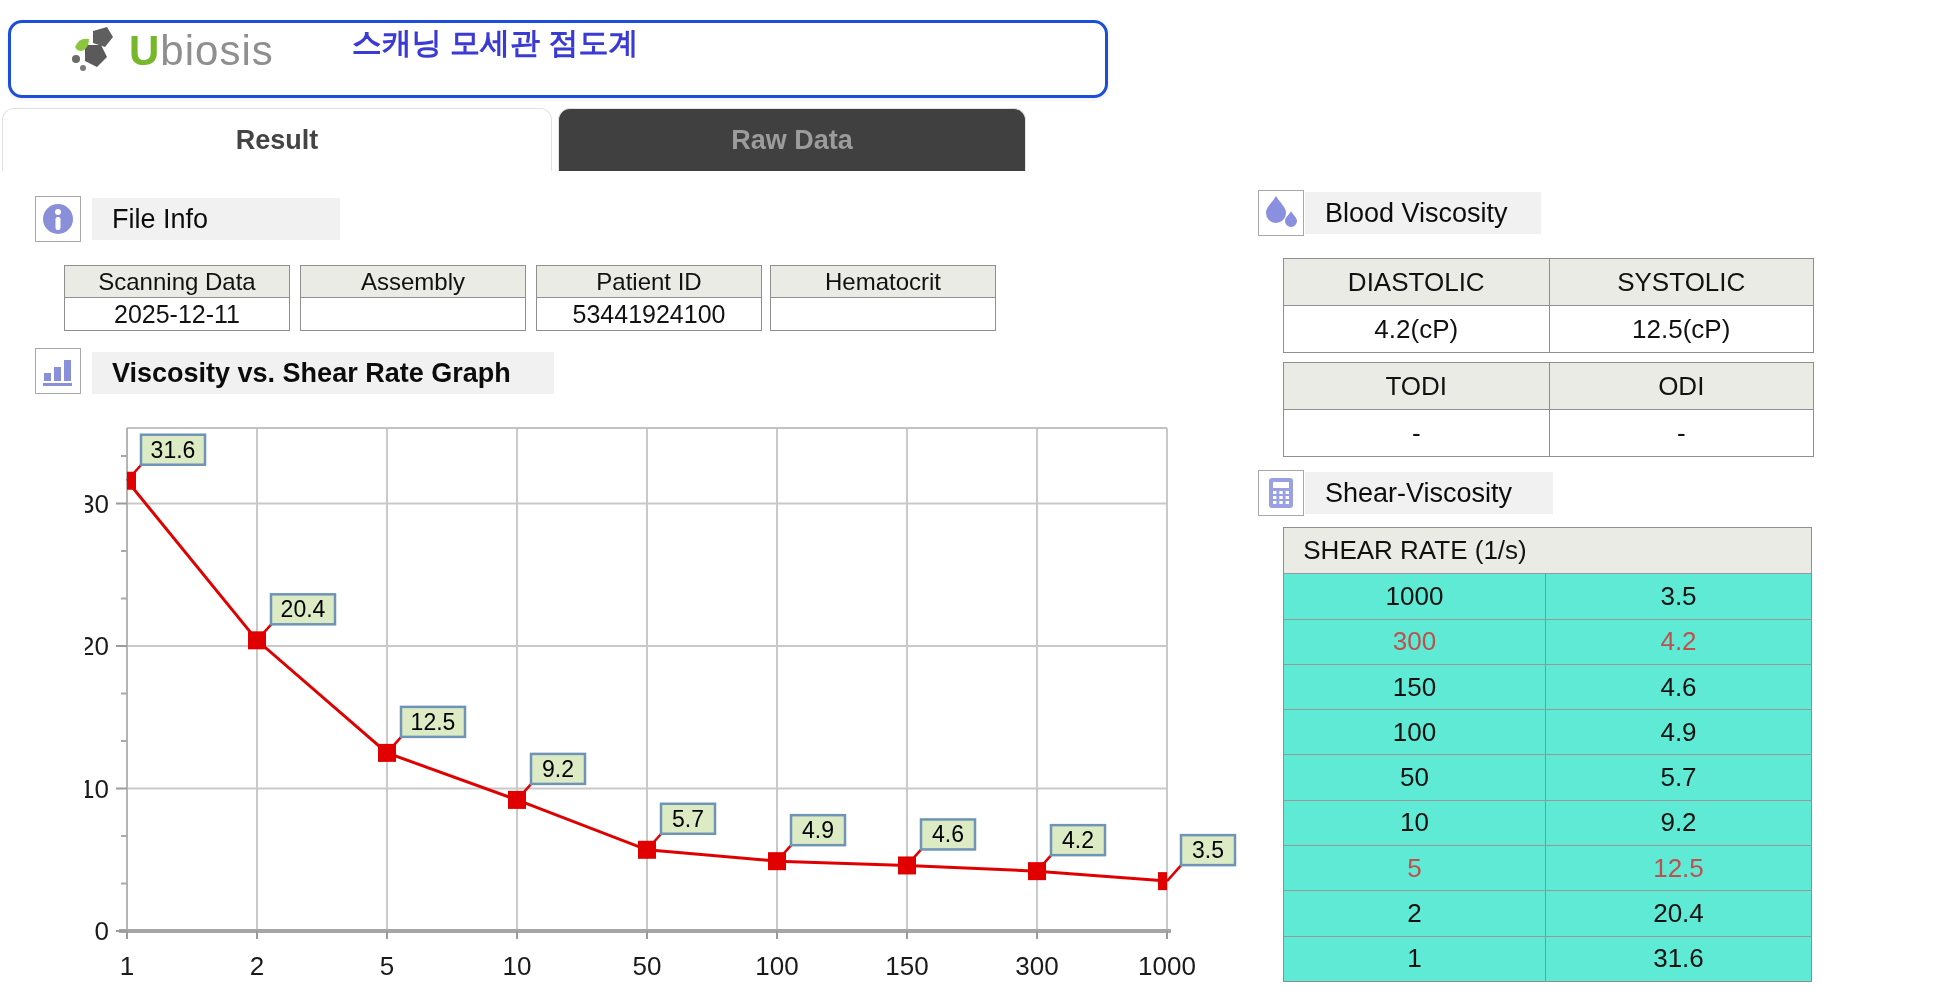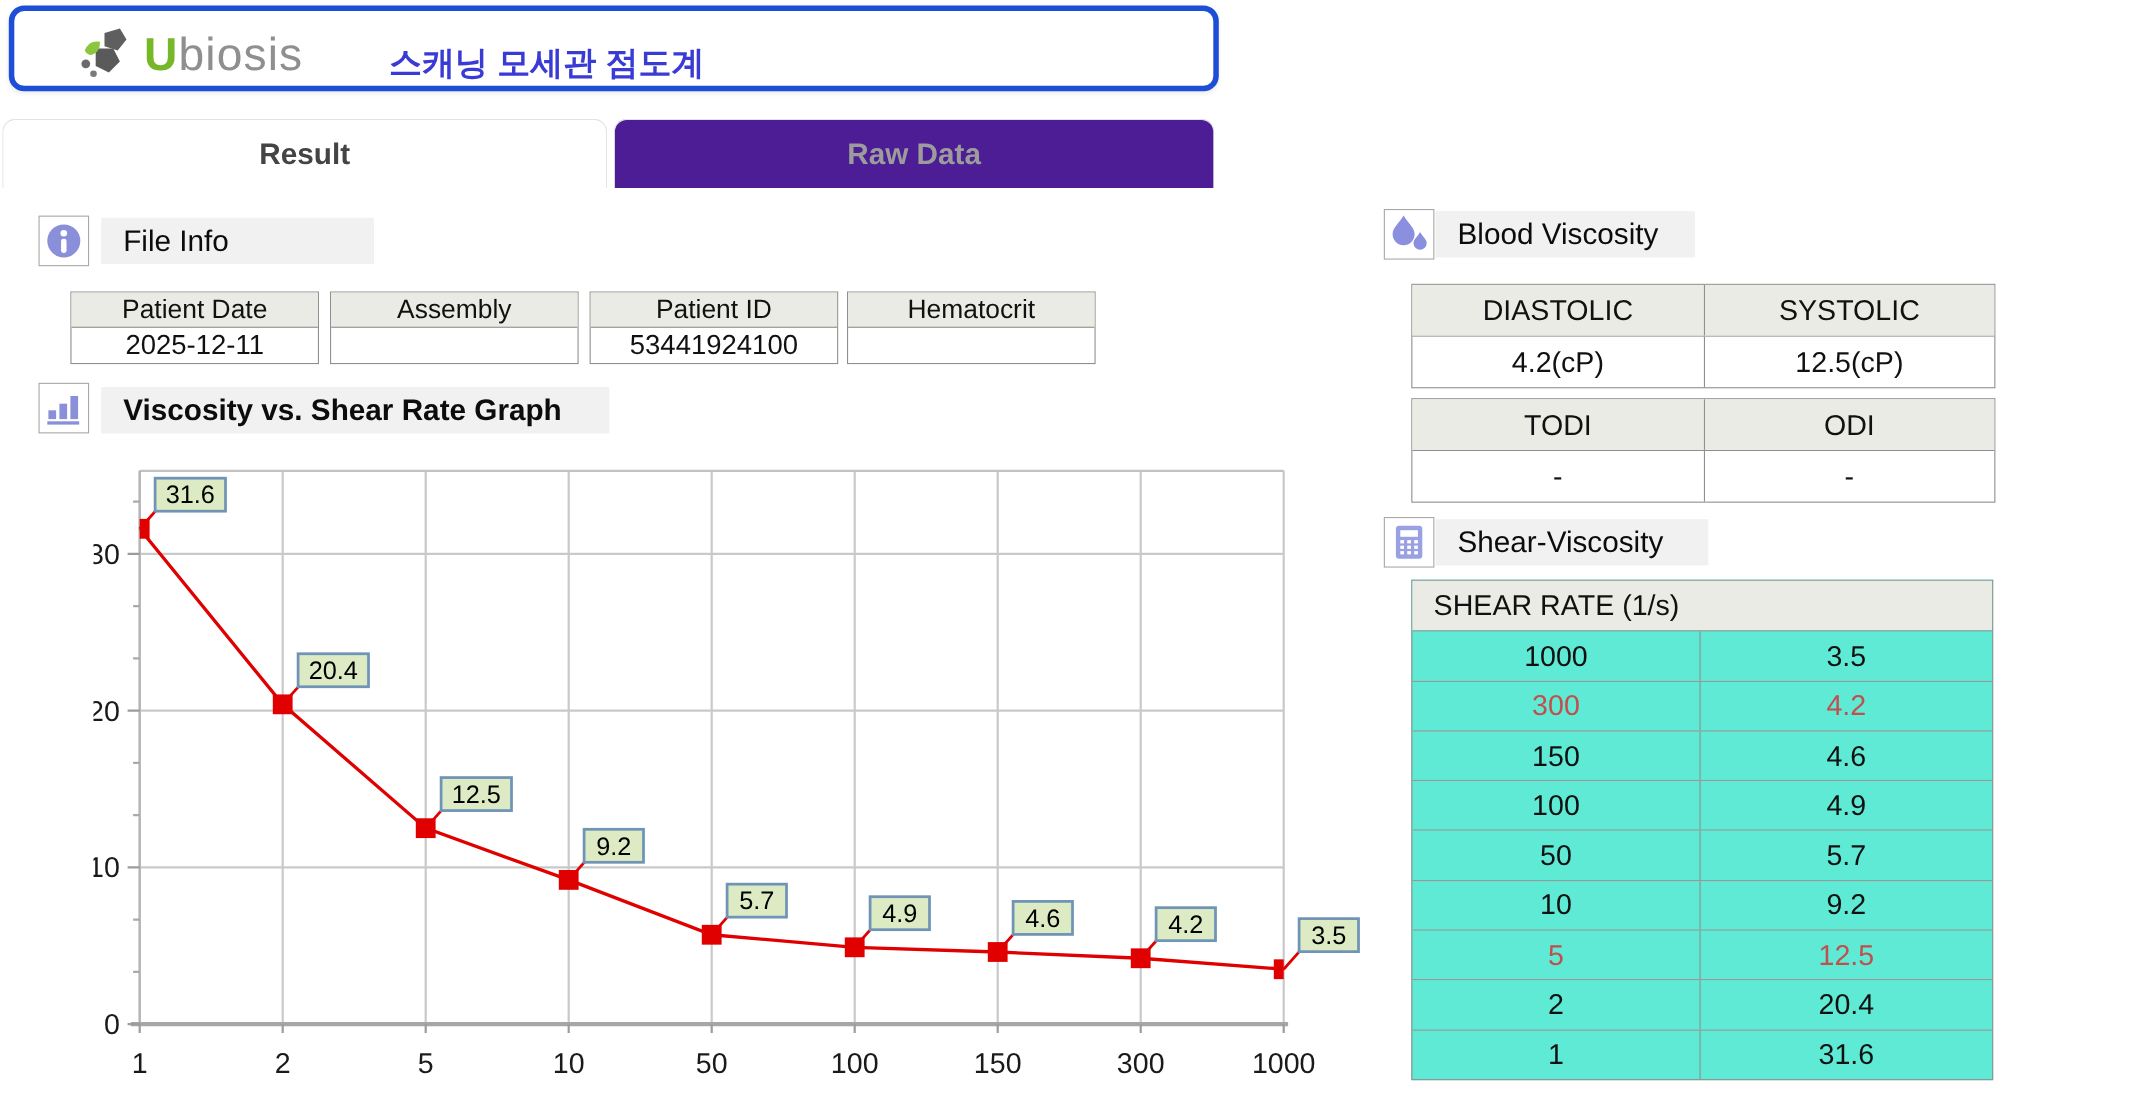--- a/index.html
+++ b/index.html
@@ -5,39 +5,39 @@
   * { margin:0; padding:0; box-sizing:border-box; }
   html,body { background:#ffffff; }
   body {
     width:1943px; height:995px; position:relative; overflow:hidden;
     font-family:"Liberation Sans","DejaVu Sans",sans-serif; color:#111;
   }
   .abs { position:absolute; }
 
   
   .header-card {
-    left:8px; top:5px; width:1100px; height:78px;
-    background:#fff; border:5px solid #1d4ed8; border-radius:14px;
+    left:8px; top:20px; width:1100px; height:78px;
+    background:#fff; border:3px solid #1d4ed8; border-radius:14px;
     box-shadow:0 2px 4px rgba(0,0,0,.07);
-    display:flex; align-items:flex-end;
+    display:flex; align-items:flex-start;
   }
   .logo-wrap { display:flex; align-items:center; margin-left:56px; }
   .logo-text { font-size:42px; letter-spacing:1px; line-height:1; }
   .logo-u { color:#76b82a; font-weight:bold; }
   .logo-rest { color:#8f8f8f; }
   .kr-title { margin-left:78px; font-size:30px; font-weight:bold; color:#3a3ad4; }
 
   
   .tab {
     top:108px; height:63px; border:1px solid #e2e2e2; border-bottom:none;
     border-radius:12px 12px 0 0; display:flex; align-items:center; justify-content:center;
     font-size:27px; font-weight:bold;
   }
   .tab-active { left:2px; width:550px; background:#ffffff; color:#444; }
-  .tab-inactive { left:558px; width:546px; background:#4c1d95; color:#9c9c9c; }
+  .tab-inactive { left:558px; width:468px; background:#404040; color:#9c9c9c; }
 
   
   .sec-icon {
     width:46px; height:46px; background:#fff; border:1px solid #a8a8a8;
     display:flex; align-items:center; justify-content:center;
   }
   .sec-label {
     background:#f1f1f1; height:42px; display:flex; align-items:center;
     padding:0 20px; font-size:27px; color:#0c0c0c; white-space:nowrap;
   }
@@ -97,21 +97,21 @@
 <div class="abs sec-icon" style="left:35px; top:196px;">
   <svg width="36" height="36" viewBox="0 0 36 36">
     <circle cx="18" cy="18" r="15" fill="#8a8fd9"></circle>
     <circle cx="18" cy="11" r="3" fill="#ffffff"></circle>
     <rect x="15.5" y="16" width="5" height="13" rx="2.2" fill="#ffffff"></rect>
   </svg>
 </div>
 <div class="abs sec-label" style="left:92px; top:198px; width:248px;">File Info</div>
 
 <div class="abs mini-table" style="left:64px; top:265px;">
-  <div class="mini-hd">Patient Date</div>
+  <div class="mini-hd">Scanning Data</div>
   <div class="mini-val">2025-12-11</div>
 </div>
 <div class="abs mini-table" style="left:300px; top:265px;">
   <div class="mini-hd">Assembly</div>
   <div class="mini-val"></div>
 </div>
 <div class="abs mini-table" style="left:536px; top:265px;">
   <div class="mini-hd">Patient ID</div>
   <div class="mini-val">53441924100</div>
 </div>

